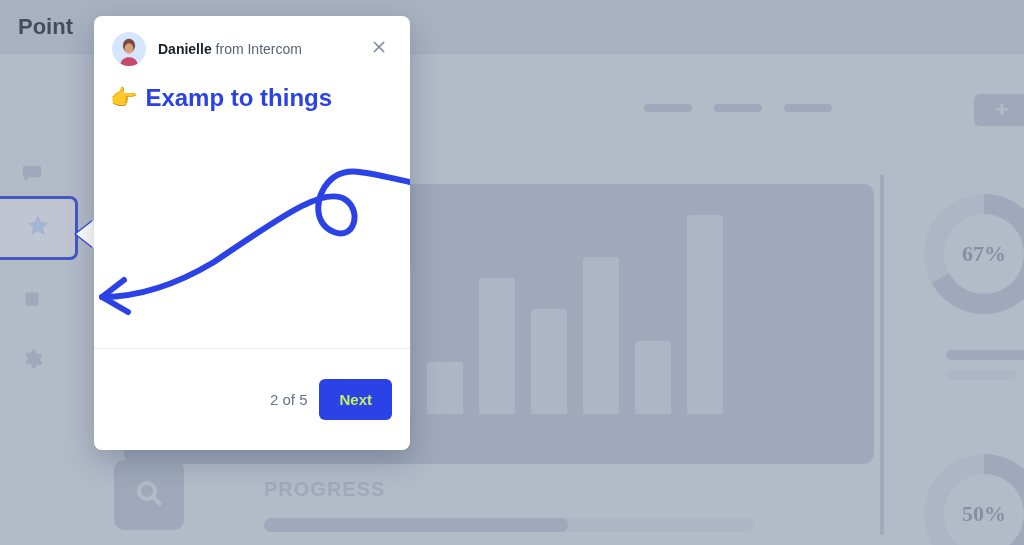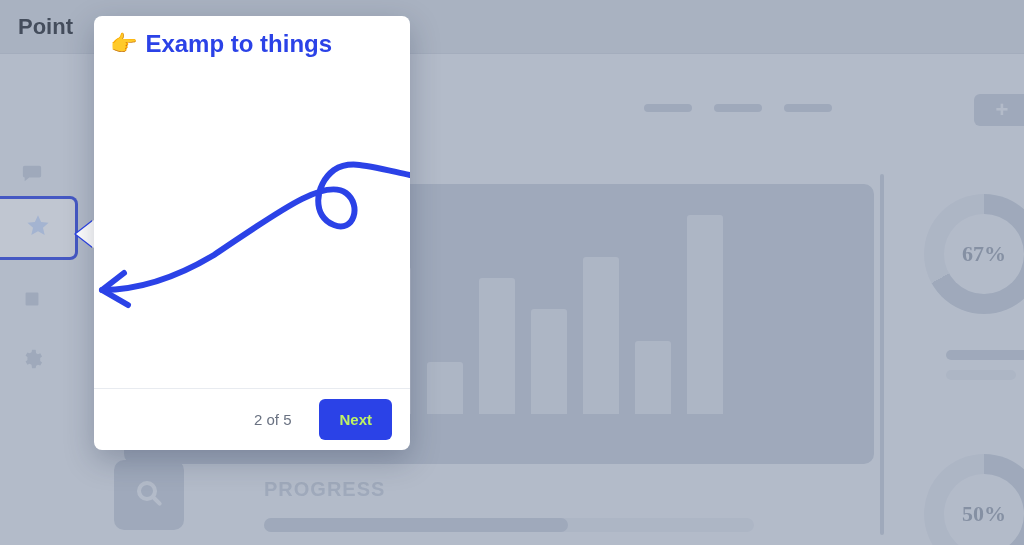--- a/index.html
+++ b/index.html
@@ -94,21 +94,21 @@
   .close { margin-left:auto; width:26px; height:26px; display:flex; align-items:center; justify-content:center; color:#8a92a3; cursor:pointer; border-radius:4px;}
 
   .pop-title { padding: 14px 18px 4px 16px; font-size: 24px; font-weight: 700; color:#2b42e7; display:flex; align-items:center; gap:8px;}
   .pop-title .emoji{ font-size: 22px; }
 
   .pop-body { padding: 8px 22px 0 18px; font-size:15px; line-height:1.55; color:#1b1f27; flex:0 0 auto;}
 
   .swirl { position:relative; flex:1 1 auto; }
   .swirl svg{ position:absolute; inset:0; width:100%; height:100%;}
 
-  .pop-foot { border-top:1px solid #e8ebf0; padding: 10px 18px; display:flex; align-items:center; justify-content:flex-end; gap: 28px;}
+  .pop-foot { border-top:1px solid #e8ebf0; padding: 30px 18px; display:flex; align-items:center; justify-content:flex-end; gap: 12px;}
   .step { color:#6a7282; font-size:15px; }
   .next-btn { background:#2b42e7; color:#bef264; border:none; border-radius:6px; padding: 12px 20px; font-size:15px; font-weight:600; cursor:pointer;}
 </style>
 </head>
 <body>
 
 <div class="topbar">
   <div class="topbar-title">Point</div>
 </div>
 
@@ -204,20 +204,41 @@
     <div class="progress-track">
         <div class="progress-fill"></div>
       </div>
   </div>
 
 </div>
 
 <div class="dim"></div>
 
 <div class="popover">
+  <div class="pop-head">
+    <div class="avatar">
+      <svg viewBox="0 0 32 34">
+          <ellipse cx="16" cy="11" rx="7" ry="8" fill="#7a4a3a"></ellipse>
+          <ellipse cx="16" cy="14" rx="5" ry="6" fill="#d9a07a"></ellipse>
+          <path d="M6 34c0-7 5-10 10-10s10 3 10 10" fill="#c54a6a"></path>
+        </svg>
+    </div>
+    <div class="author">
+      <b>Danielle</b>
+      <span>from Intercom</span>
+    </div>
+    <div class="close">
+      <span>
+        <svg viewBox="0 0 24 24" width="16" height="16" stroke="#8a92a3" stroke-width="2.5" stroke-linecap="round">
+            <line x1="5" y1="5" x2="19" y2="19"></line>
+            <line x1="19" y1="5" x2="5" y2="19"></line>
+          </svg>
+      </span>
+    </div>
+  </div>
 
   <div class="pop-title">
     <span class="emoji">👉</span>
     <span>Examp to things</span>
   </div>
 
 
   <div class="swirl">
     <svg viewBox="0 0 316 180" fill="none" stroke="#2b42e7" stroke-width="6" stroke-linecap="round" stroke-linejoin="round">
       <path d="M316 40 C 270 30, 255 25, 240 35 C 220 50, 218 82, 240 90 C 260 98, 268 70, 252 58 C 230 42, 180 80, 120 120 C 70 150, 30 155, 8 155"></path>

